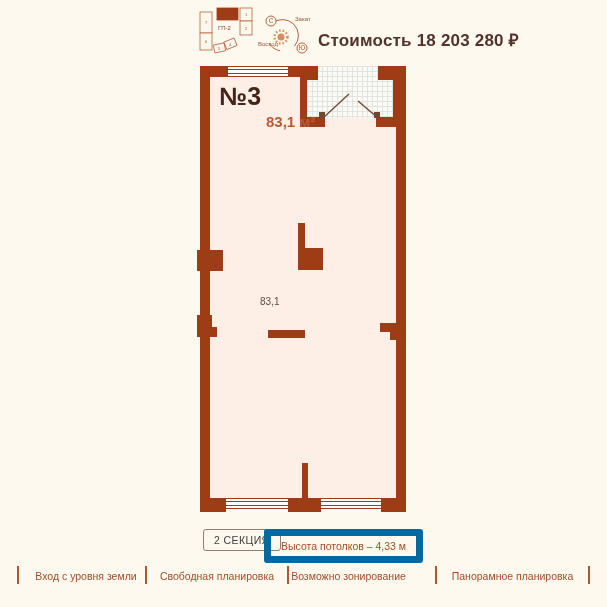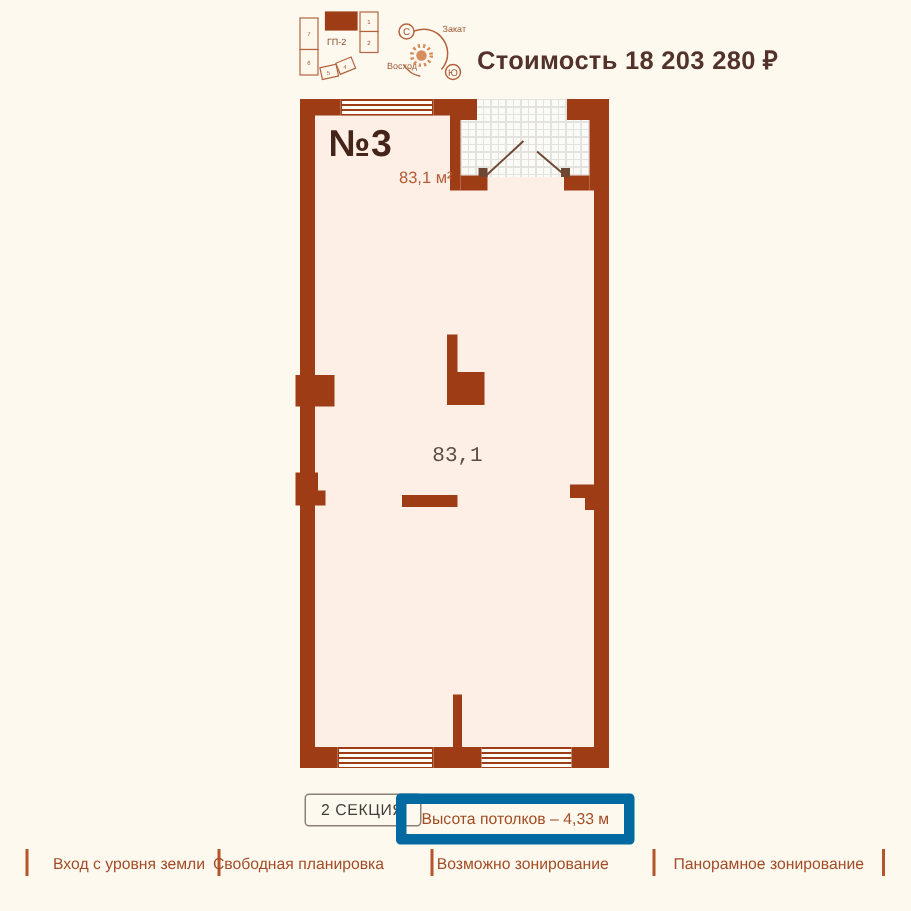--- a/index.html
+++ b/index.html
@@ -35,25 +35,25 @@
     position:absolute;background:#fffdf8;
     border-left:1px solid var(--wall);border-right:1px solid var(--wall);
     background-image:repeating-linear-gradient(to bottom,var(--wall) 0 1px,transparent 1px 3.4px);
   }
   .unit-no{
     position:absolute;left:19px;top:16px;
     font-size:25px;font-weight:800;color:#45241a;letter-spacing:.5px;
   }
   .unit-area{
     position:absolute;left:20px;top:47px;
-    font-size:11px;color:#b55b36;font-weight:normal;padding-left:46px;
+    font-size:15px;color:#b55b36;font-weight:bold;padding-left:46px;
   }
   .room-area{
-    position:absolute;left:60px;top:230px;width:90px;text-align:center;
-    font-size:14px;color:#5a4d42;font-family:Liberation Mono, monospace;
+    position:absolute;left:60px;top:230px;width:90px;
+    font-size:10px;color:#5a4d42;
   }
   
   .badge{
     position:absolute;top:529px;height:20px;line-height:20px;
     border-radius:3px;padding:0 10px;font-size:10.5px;white-space:nowrap;
     background:transparent;
   }
   .badge.section{left:203px;border:1px solid #8d8077;color:#413d38;letter-spacing:.4px;}
   .badge.ceiling{left:264px;border:7px solid #0369a1;color:#a34d24;}
   
@@ -151,16 +151,16 @@
 <div class="badge section">2 СЕКЦИЯ</div>
 <div class="badge ceiling">Высота потолков – 4,33 м</div>
 
 <div>
   <div class="sep" style="left:17px;"></div>
   <div class="sep" style="left:145px;"></div>
   <div class="sep" style="left:287px;"></div>
   <div class="sep" style="left:435px;"></div>
   <div class="sep" style="left:588px;"></div>
   <div class="feat" style="left:19px;width:134px;">Вход с уровня земли</div>
-  <div class="feat" style="left:129px;width:140px;">Свободная планировка</div>
+  <div class="feat" style="left:147px;width:140px;">Свободная планировка</div>
   <div class="feat" style="left:289px;width:119px;">Возможно зонирование</div>
-  <div class="feat" style="left:437px;width:151px;">Панорамное зонирование</div>
+  <div class="feat" style="left:437px;width:151px;">Панорамное планировка</div>
 </div>
 
 </body></html>

